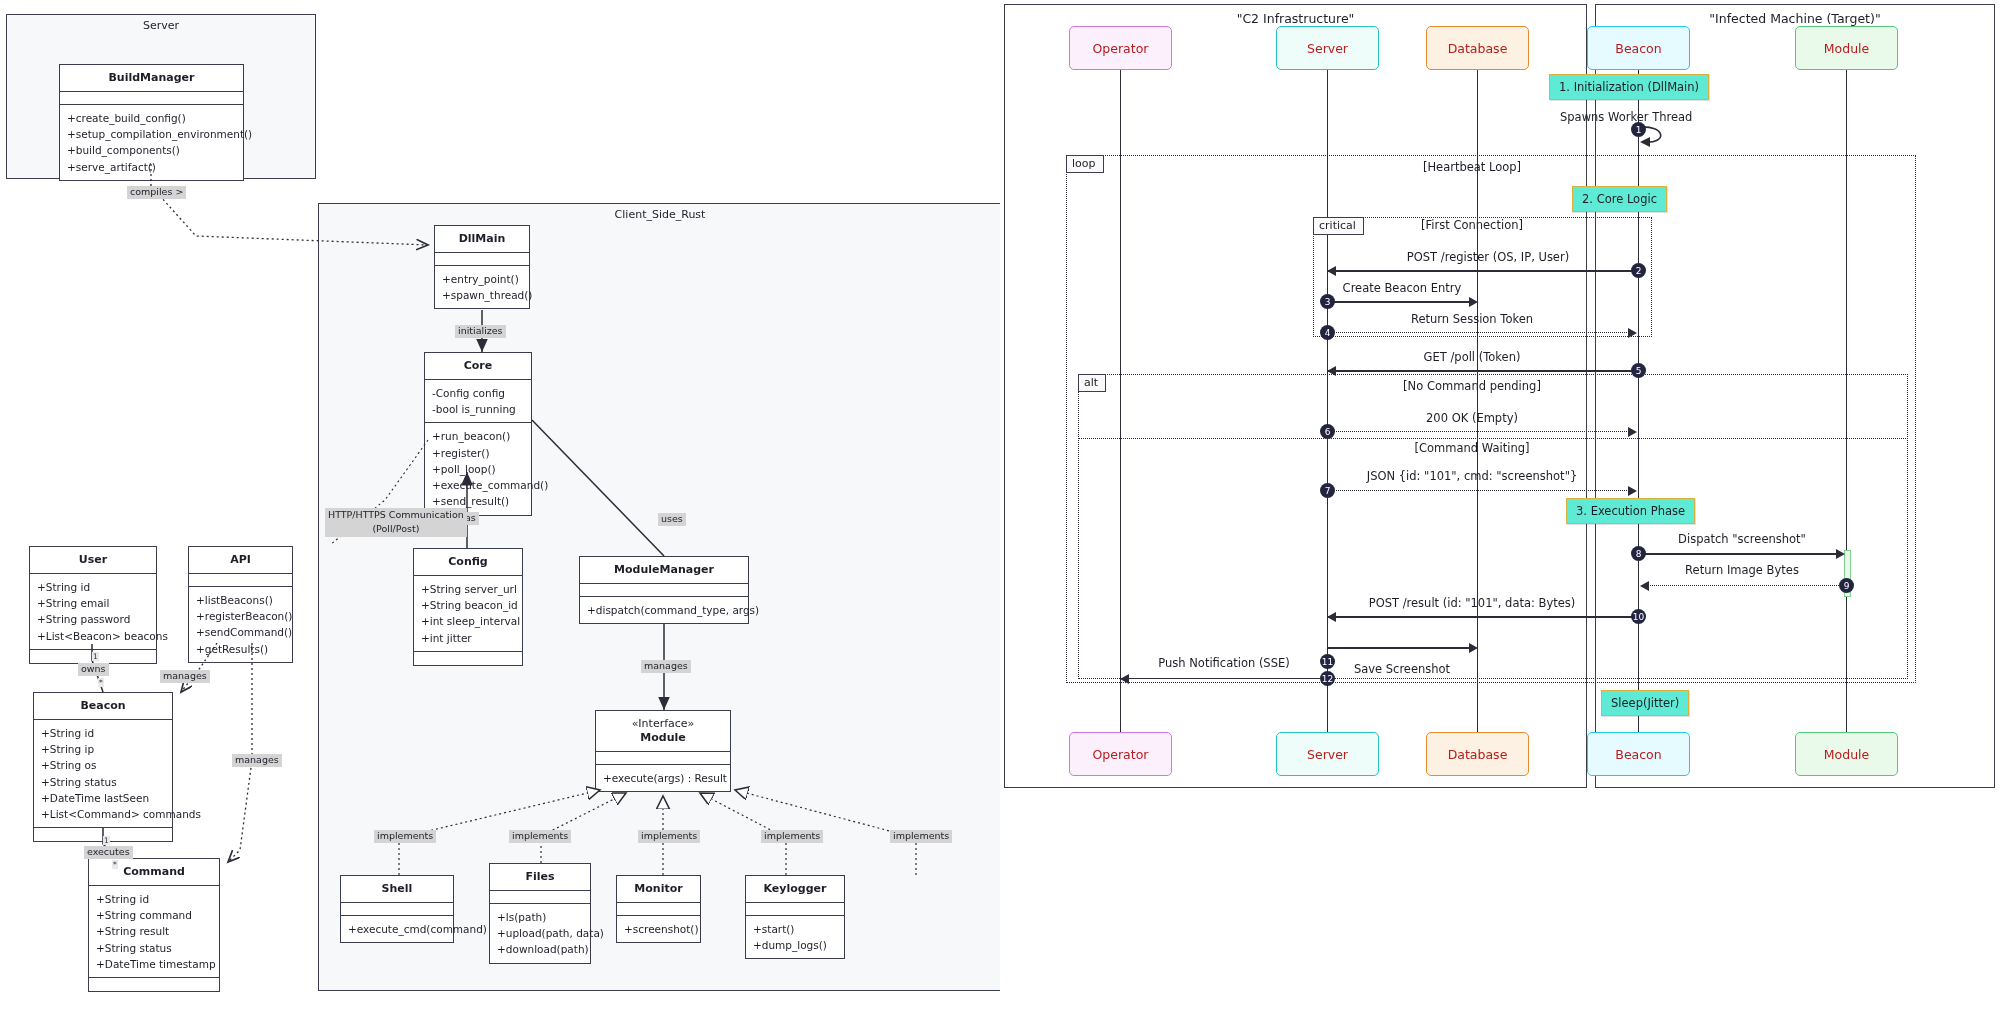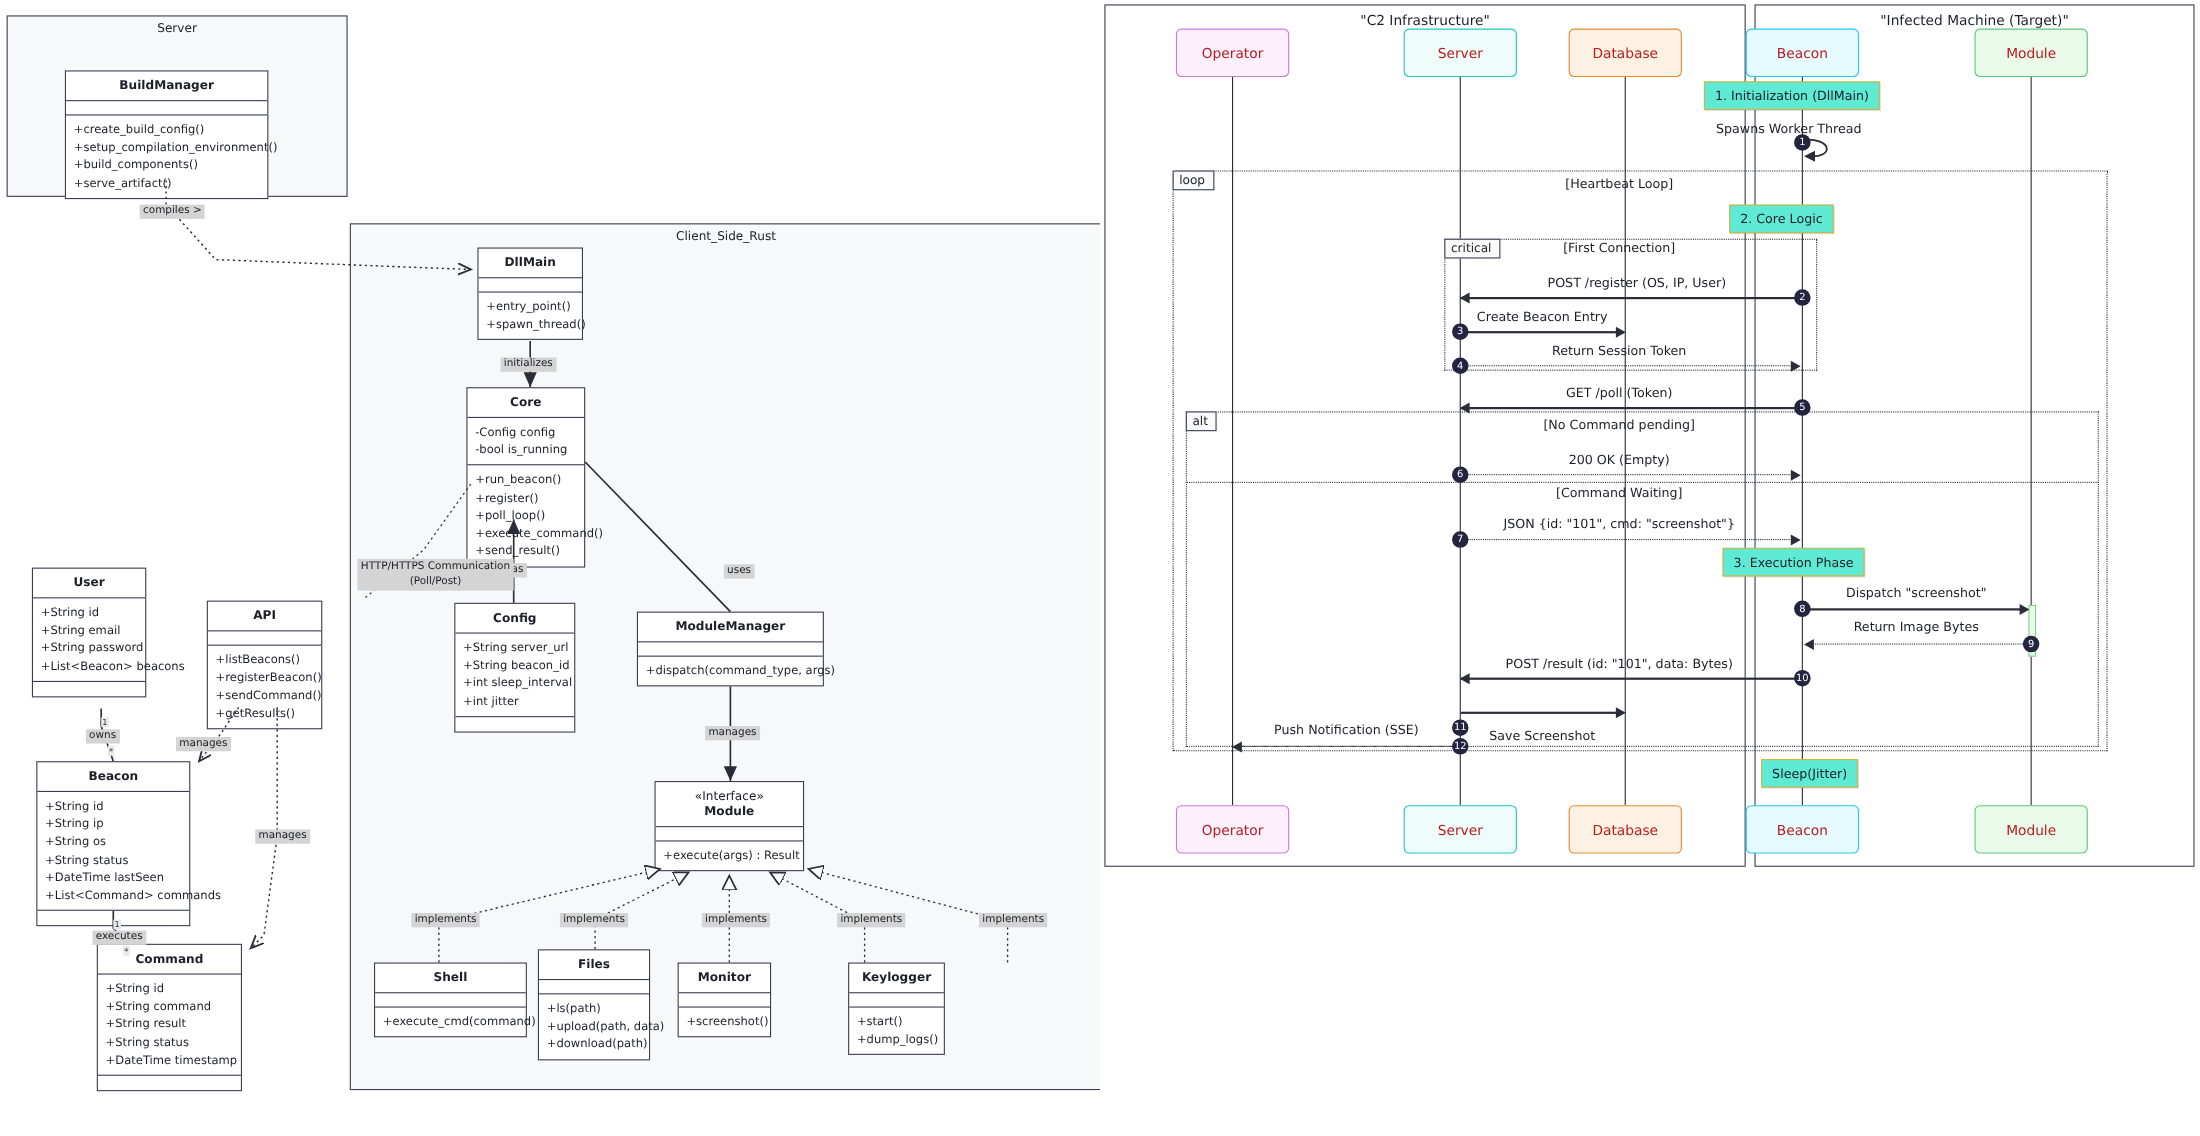--- a/index.html
+++ b/index.html
@@ -134,21 +134,21 @@
     <div class="hdr">BuildManager</div>
     <div class="sec empty"></div>
     <div class="sec">
       <div>+create_build_config()</div>
       <div>+setup_compilation_environment()</div>
       <div>+build_components()</div>
       <div>+serve_artifact()</div>
     </div>
   </div>
 
-  <div class="uml" style="left:29px; top:516px; width:104px;">
+  <div class="uml" style="left:29px; top:546px; width:128px;">
     <div class="hdr">User</div>
     <div class="sec">
       <div>+String id</div>
       <div>+String email</div>
       <div>+String password</div>
       <div>+List&lt;Beacon&gt; beacons</div>
     </div>
     <div class="sec empty"></div>
   </div>
 
@@ -235,21 +235,21 @@
     <div class="hdr">
       <span class="stereo">«Interface»</span>
       <span>Module</span>
     </div>
     <div class="sec empty"></div>
     <div class="sec">
       <div>+execute(args) : Result</div>
     </div>
   </div>
 
-  <div class="uml" style="left:340px; top:875px; width:139px;">
+  <div class="uml" style="left:340px; top:875px; width:114px;">
     <div class="hdr">Shell</div>
     <div class="sec empty"></div>
     <div class="sec">
       <div>+execute_cmd(command)</div>
     </div>
   </div>
 
   <div class="uml" style="left:489px; top:863px; width:102px;">
     <div class="hdr">Files</div>
     <div class="sec empty"></div>
@@ -261,21 +261,21 @@
   </div>
 
   <div class="uml" style="left:616px; top:875px; width:85px;">
     <div class="hdr">Monitor</div>
     <div class="sec empty"></div>
     <div class="sec">
       <div>+screenshot()</div>
     </div>
   </div>
 
-  <div class="uml" style="left:771px; top:875px; width:88px;">
+  <div class="uml" style="left:745px; top:875px; width:100px;">
     <div class="hdr">Keylogger</div>
     <div class="sec empty"></div>
     <div class="sec">
       <div>+start()</div>
       <div>+dump_logs()</div>
     </div>
   </div>
 
 
   <svg class="edge" style="left:0; top:0; width:1000px; height:1033px;">

